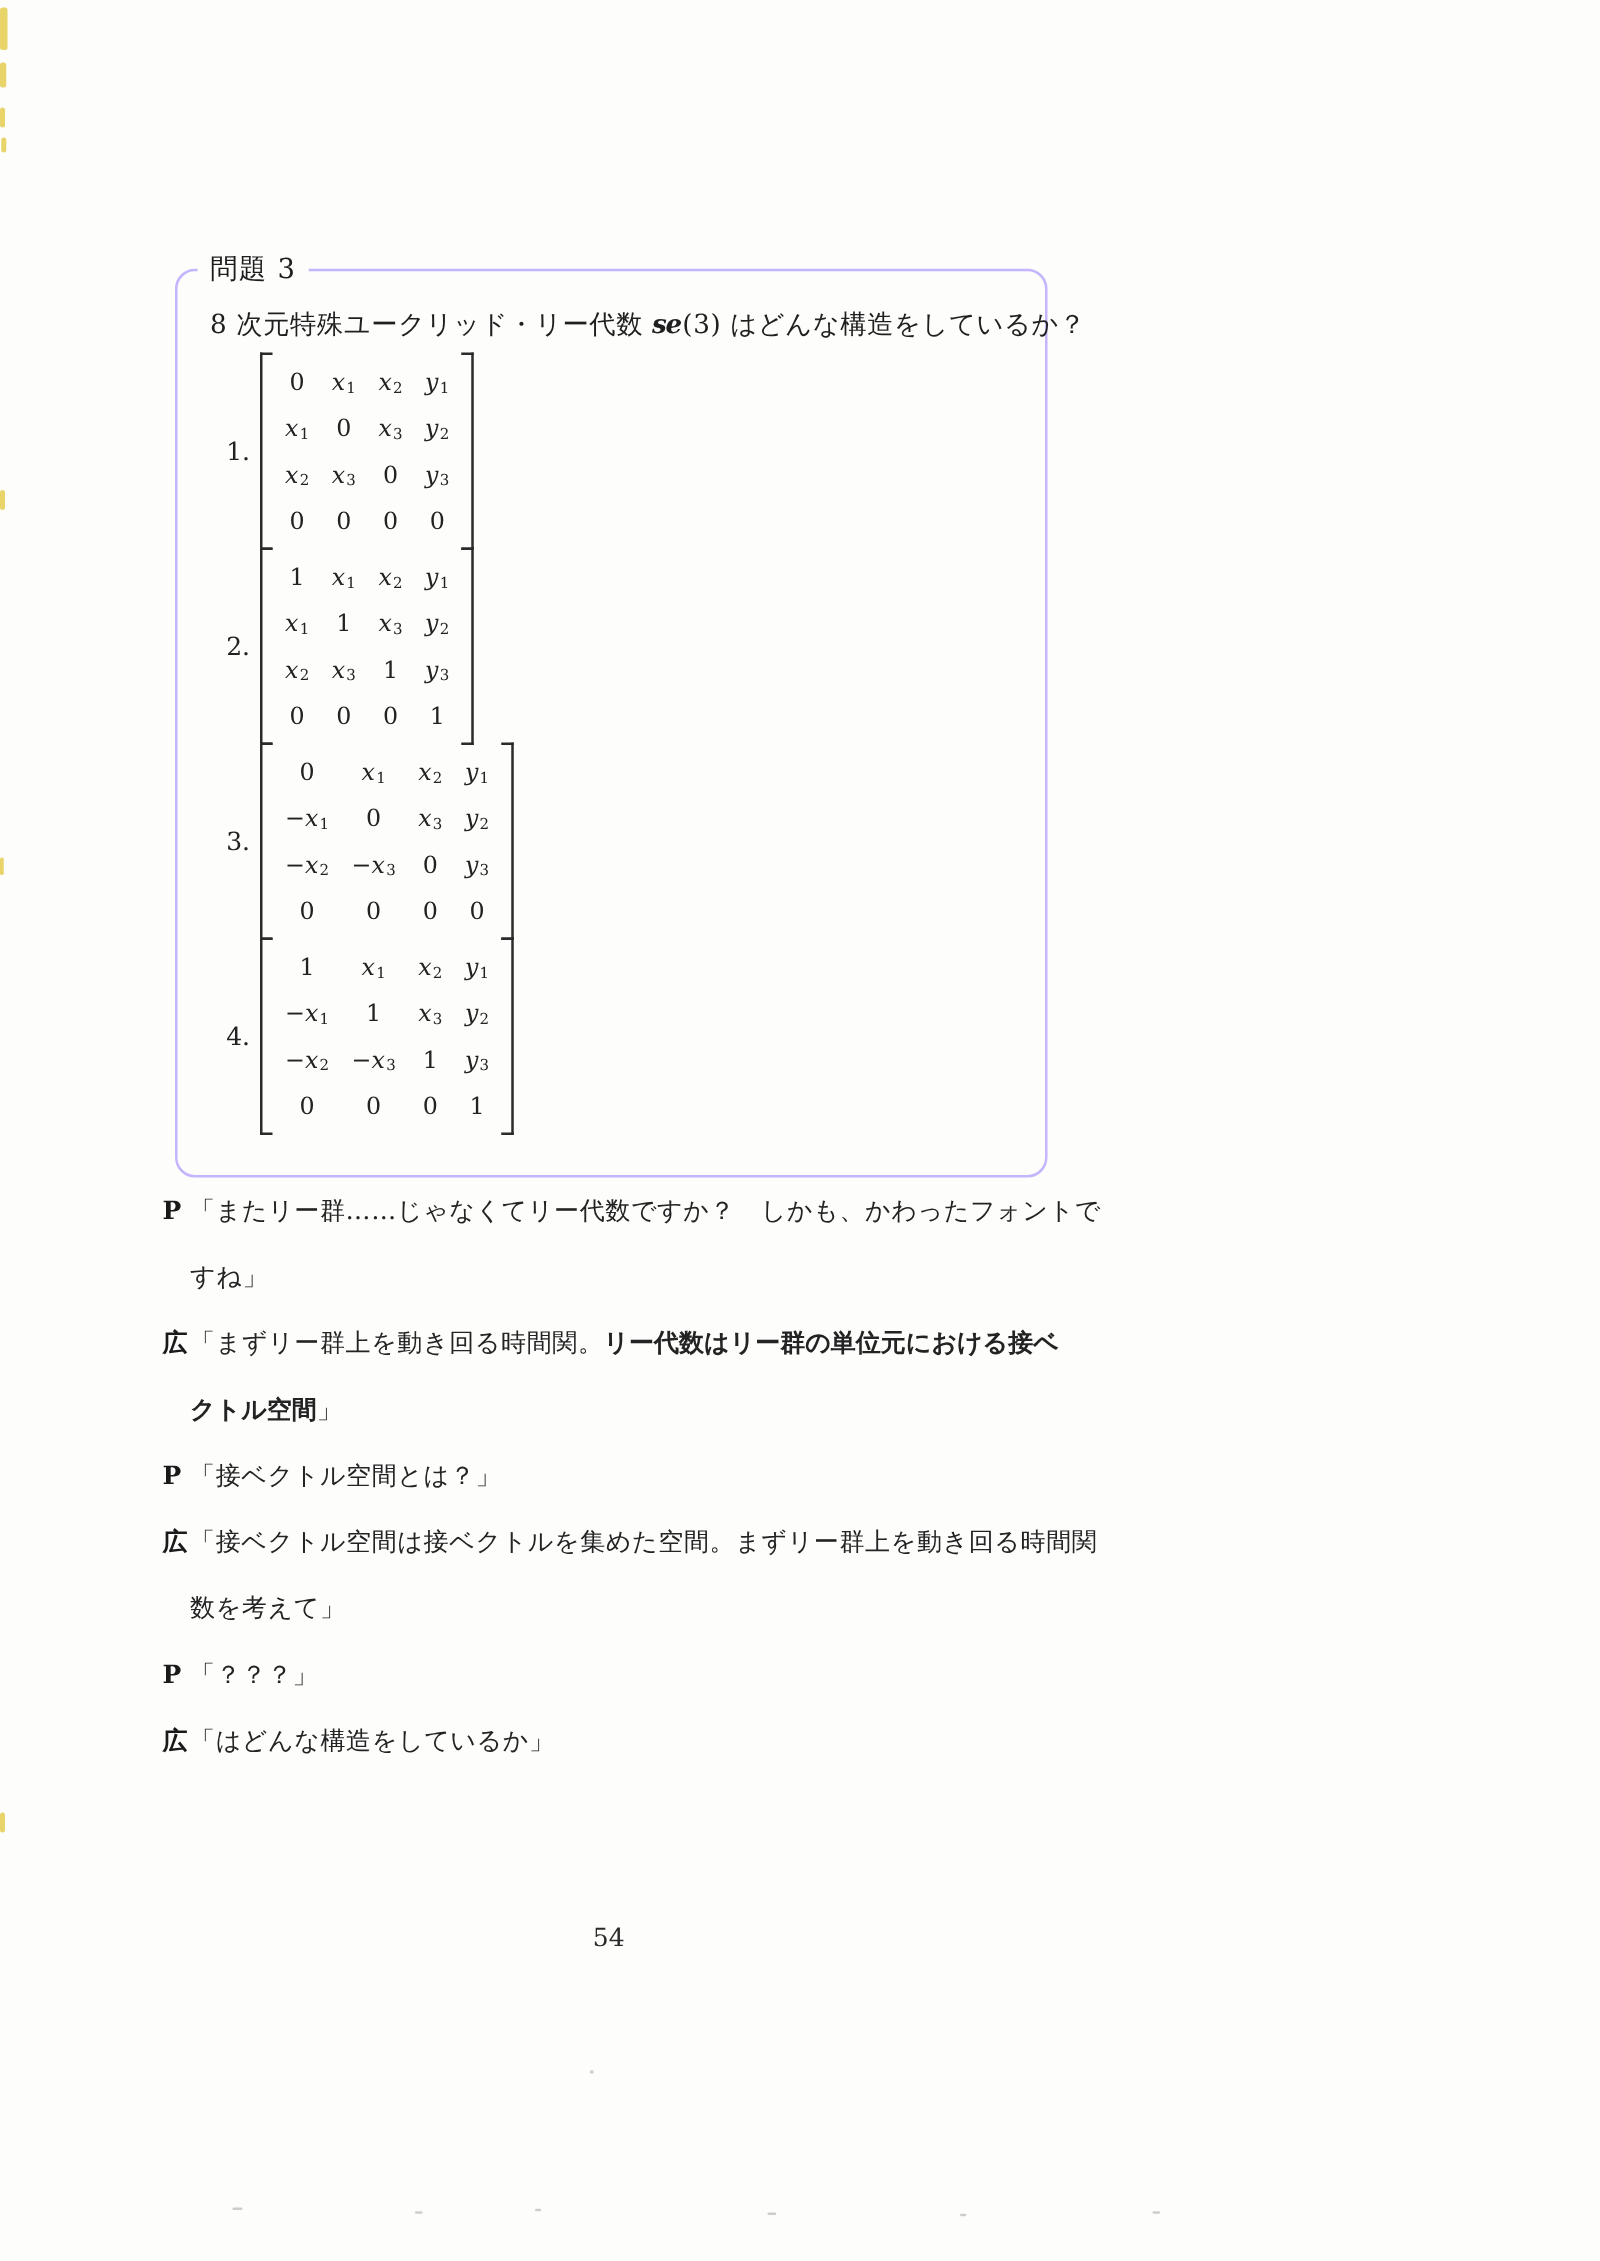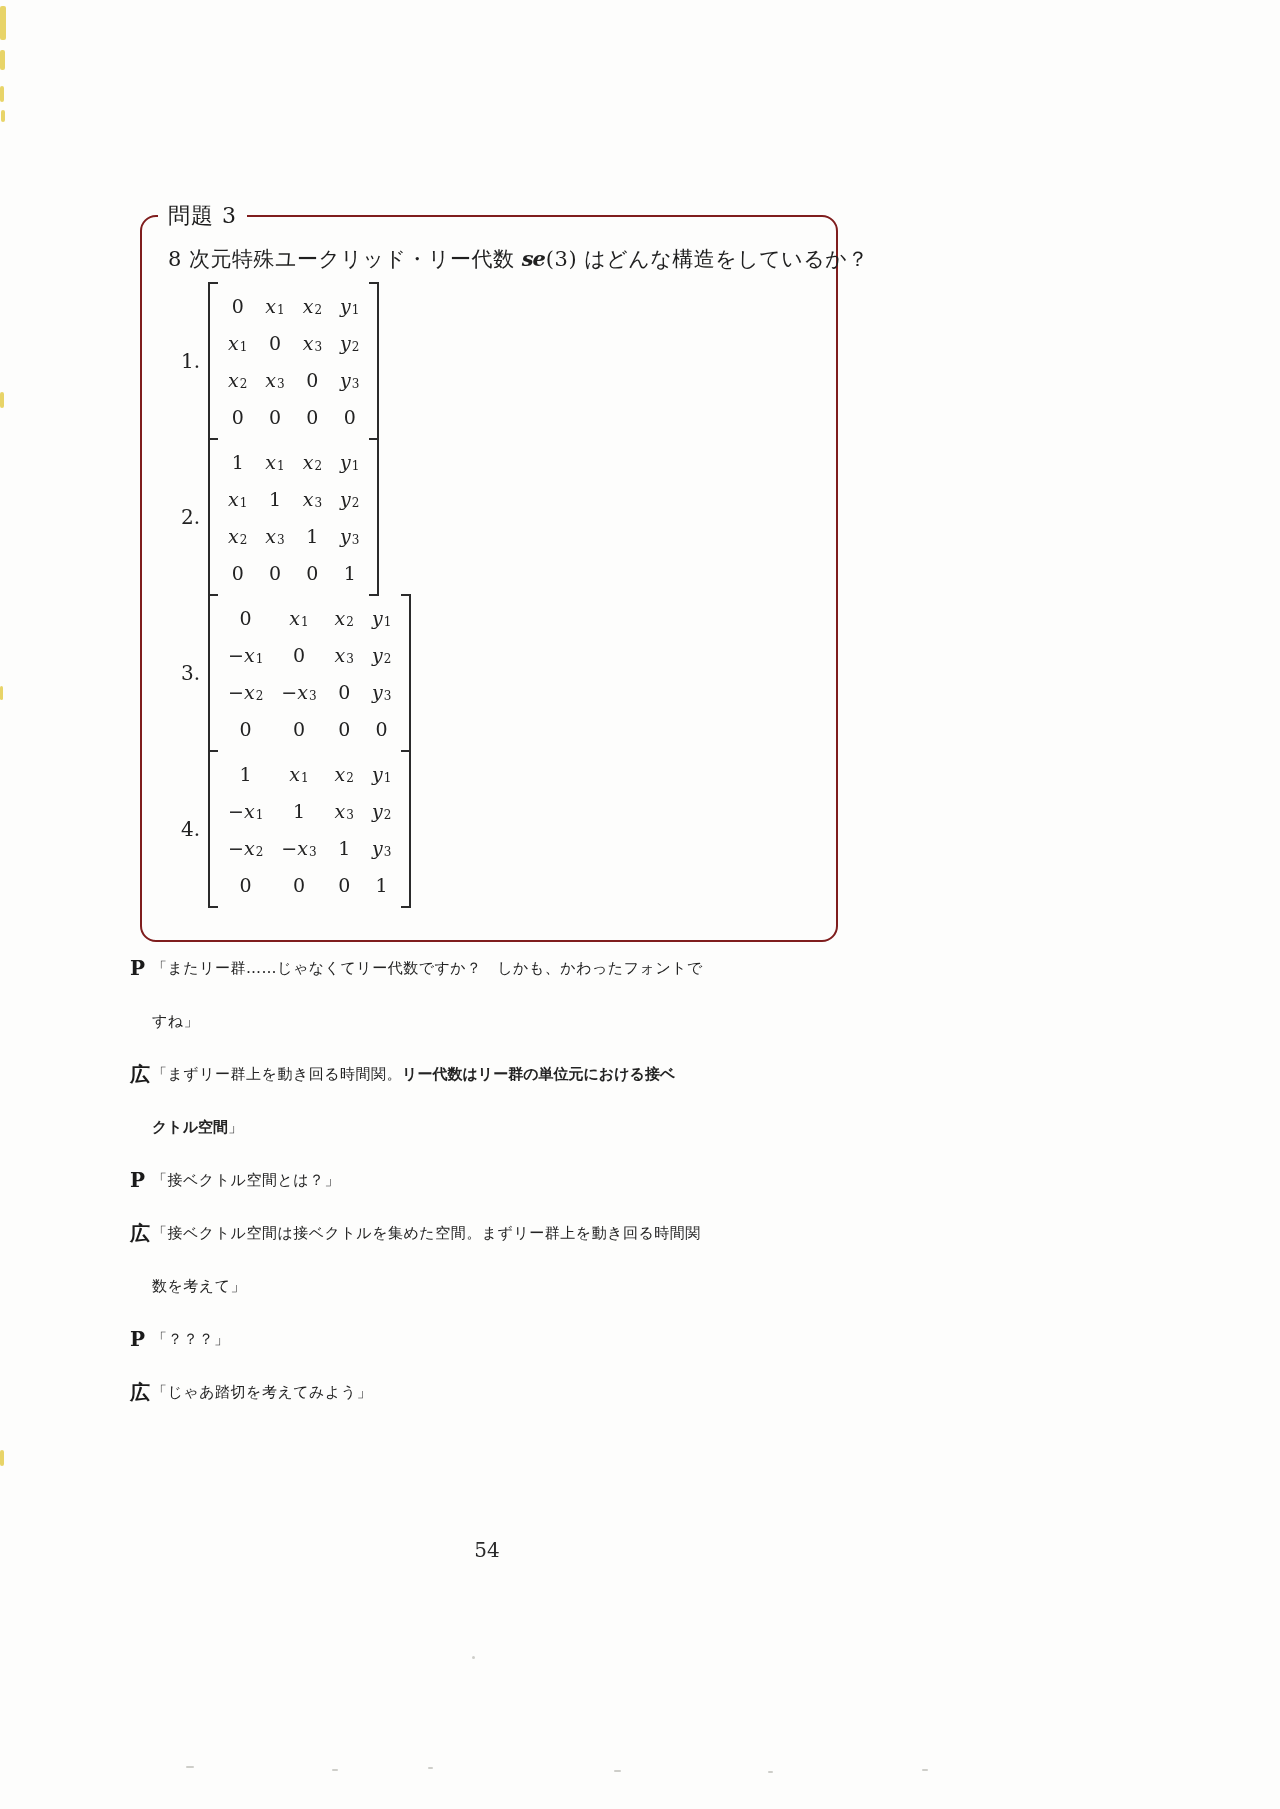--- a/index.html
+++ b/index.html
@@ -4,21 +4,21 @@
 <style>
   html,body{margin:0;padding:0;}
   body{
     width:1280px;height:1809px;position:relative;overflow:hidden;
     background:#fdfdfc;color:#1f1f1f;
     font-family:"DejaVu Serif","Liberation Serif",serif;
   }
   
   .problem-box{
     position:absolute;left:140px;top:215px;width:694px;height:723px;
-    border:2px solid #7f1d1d;border-radius:16px;background:transparent;
+    border:2px solid #c4b5fd;border-radius:16px;background:transparent;
   }
   .problem-title{
     position:absolute;top:-17px;left:16px;background:#fdfdfc;
     padding:0 10px;font-size:22px;line-height:32px;color:#1c1c1c;
     letter-spacing:1px;
   }
   .statement{
     position:absolute;top:26px;left:26px;width:640px;
     font-size:21px;line-height:32px;letter-spacing:0.5px;white-space:nowrap;
   }
@@ -46,21 +46,21 @@
   }
   .cell i{font-style:italic;}
   .cell sub{font-size:12px;line-height:1;transform:translateY(4px);margin-left:1px;}
   
   .dialogue{position:absolute;left:130px;top:942px;width:780px;}
   .dlg-item{display:flex;align-items:flex-start;}
   .speaker{
     flex:0 0 22px;font-weight:bold;font-size:20px;line-height:53px;color:#1a1a1a;
   }
   .speech{
-    flex:1;white-space:pre-wrap;font-size:15px;line-height:53px;
+    flex:1;white-space:pre-wrap;font-size:20px;line-height:53px;
     letter-spacing:0.5px;color:#232323;
   }
   .speech .em{
     font-family:"DejaVu Sans","Liberation Sans",sans-serif;
     font-weight:600;letter-spacing:0;
   }
   
   .page-number{
     position:absolute;top:1538px;left:140px;width:694px;text-align:center;
     font-size:20px;color:#2a2a2a;
@@ -316,19 +316,19 @@
 数を考えて」</span></span>
   </div>
 
   <div class="dlg-item">
     <span class="speaker">P</span>
     <span class="speech"><span>「？？？」</span></span>
   </div>
 
   <div class="dlg-item">
     <span class="speaker">広</span>
-    <span class="speech"><span>「じゃあ踏切を考えてみよう」</span></span>
+    <span class="speech"><span>「はどんな構造をしているか」</span></span>
   </div>
 </div>
 
   <div class="page-number">54</div>
 
 </div>
 
 </body></html>

